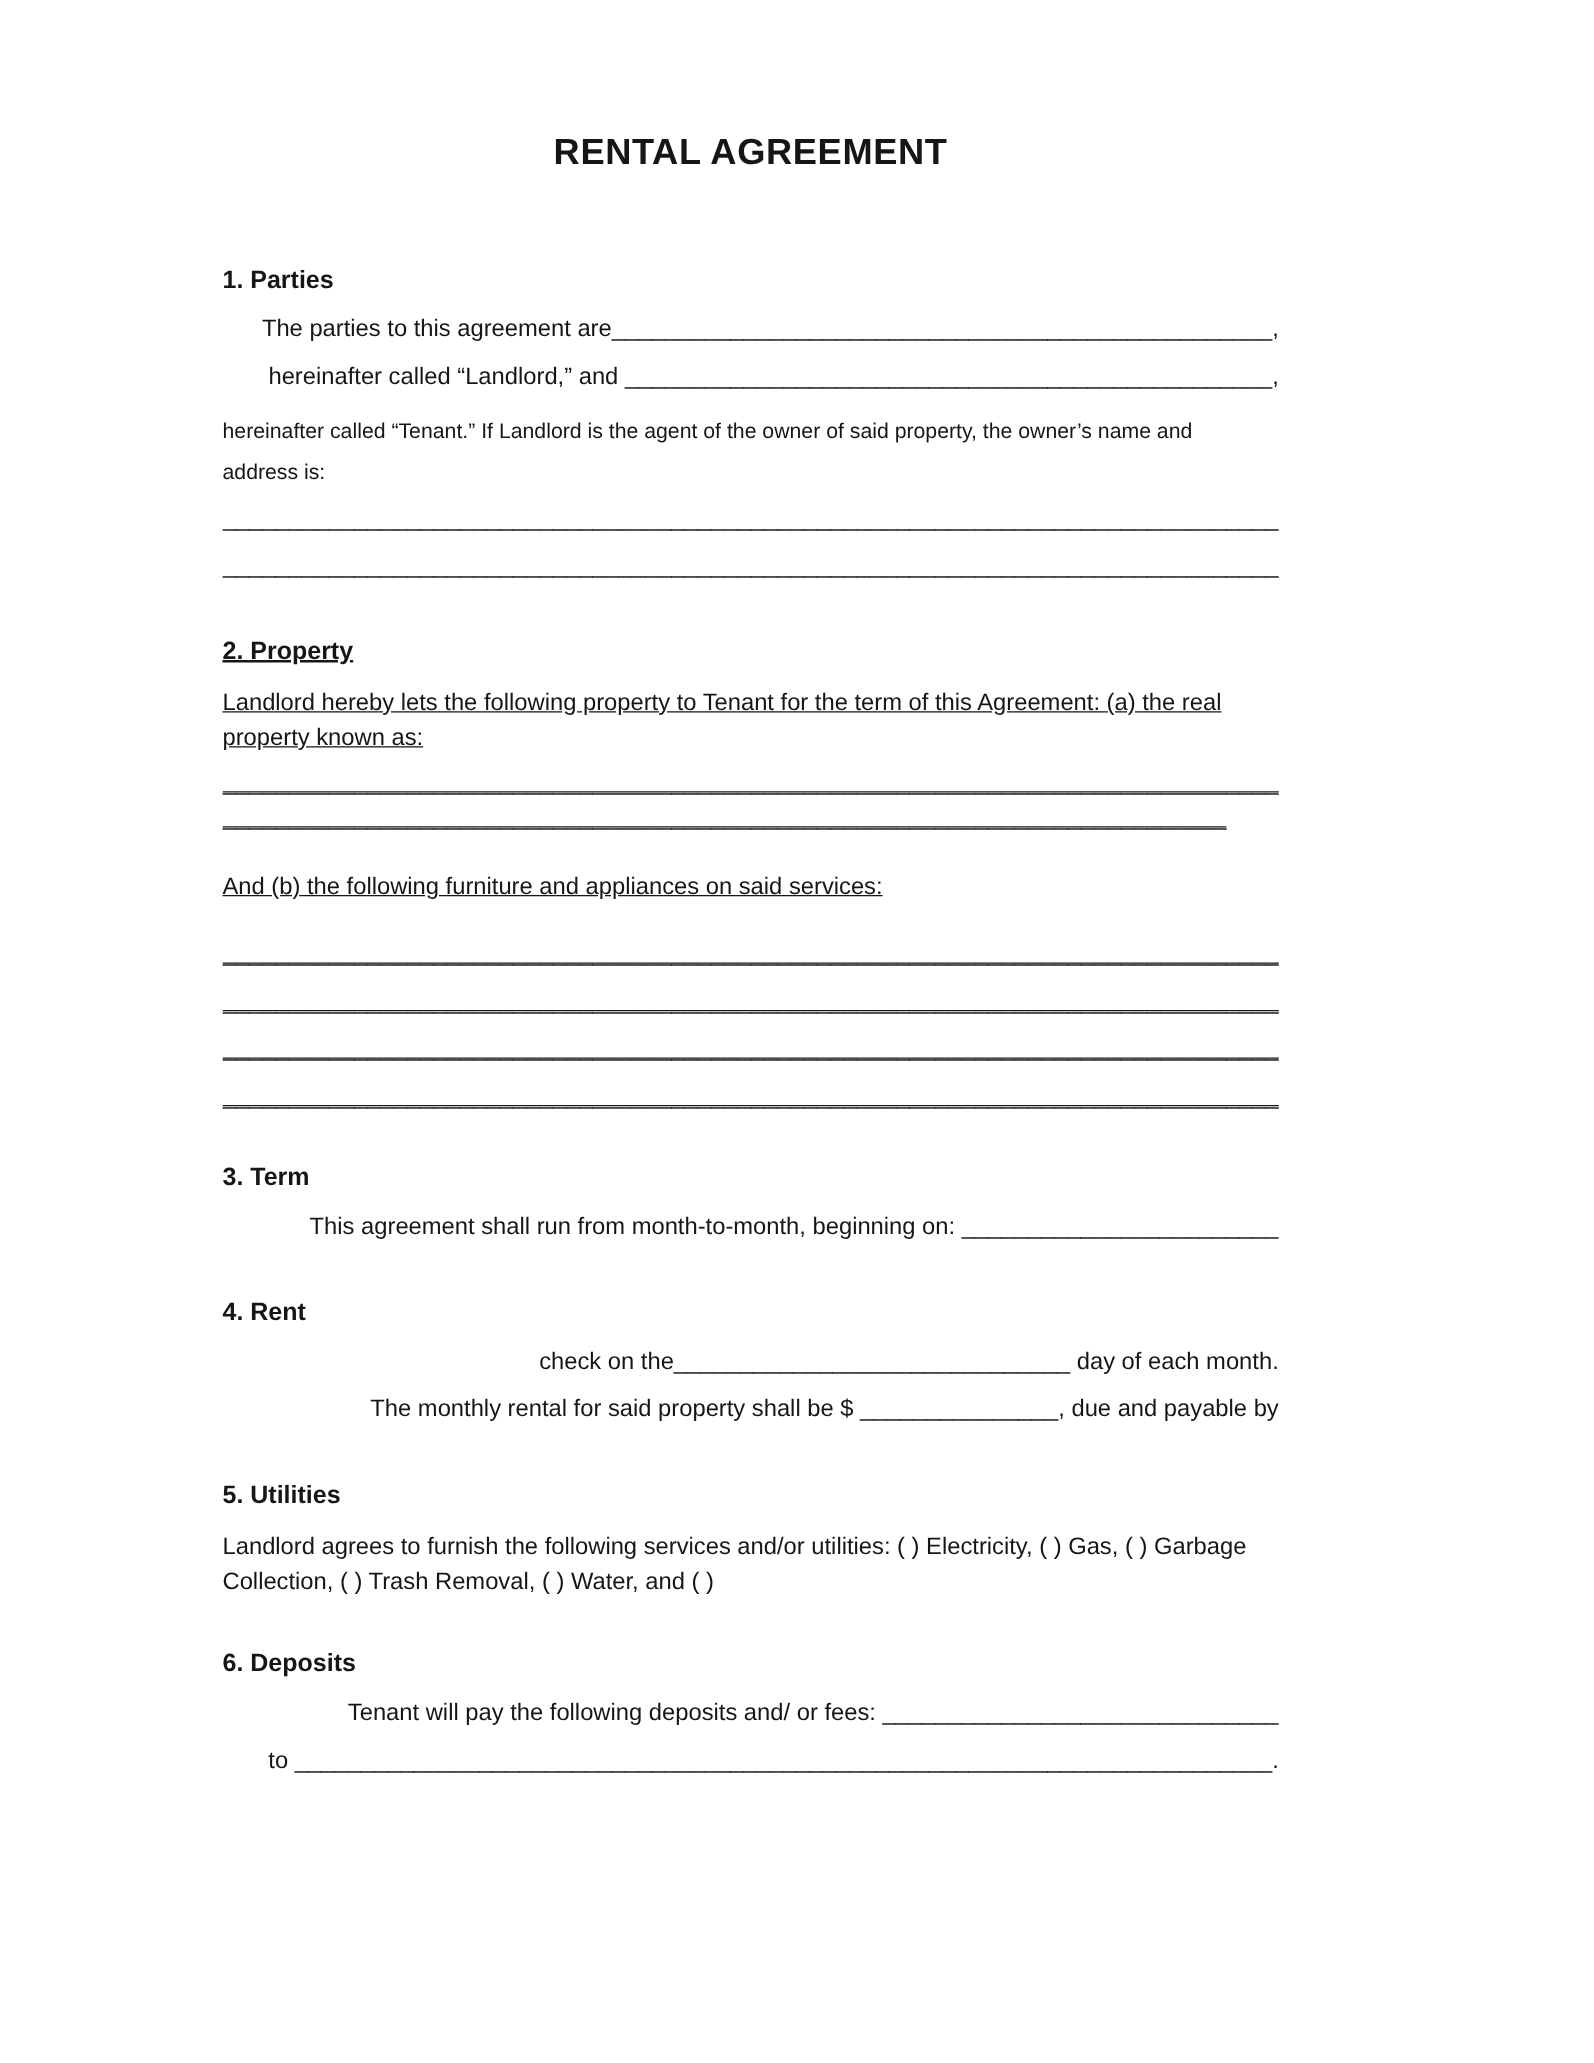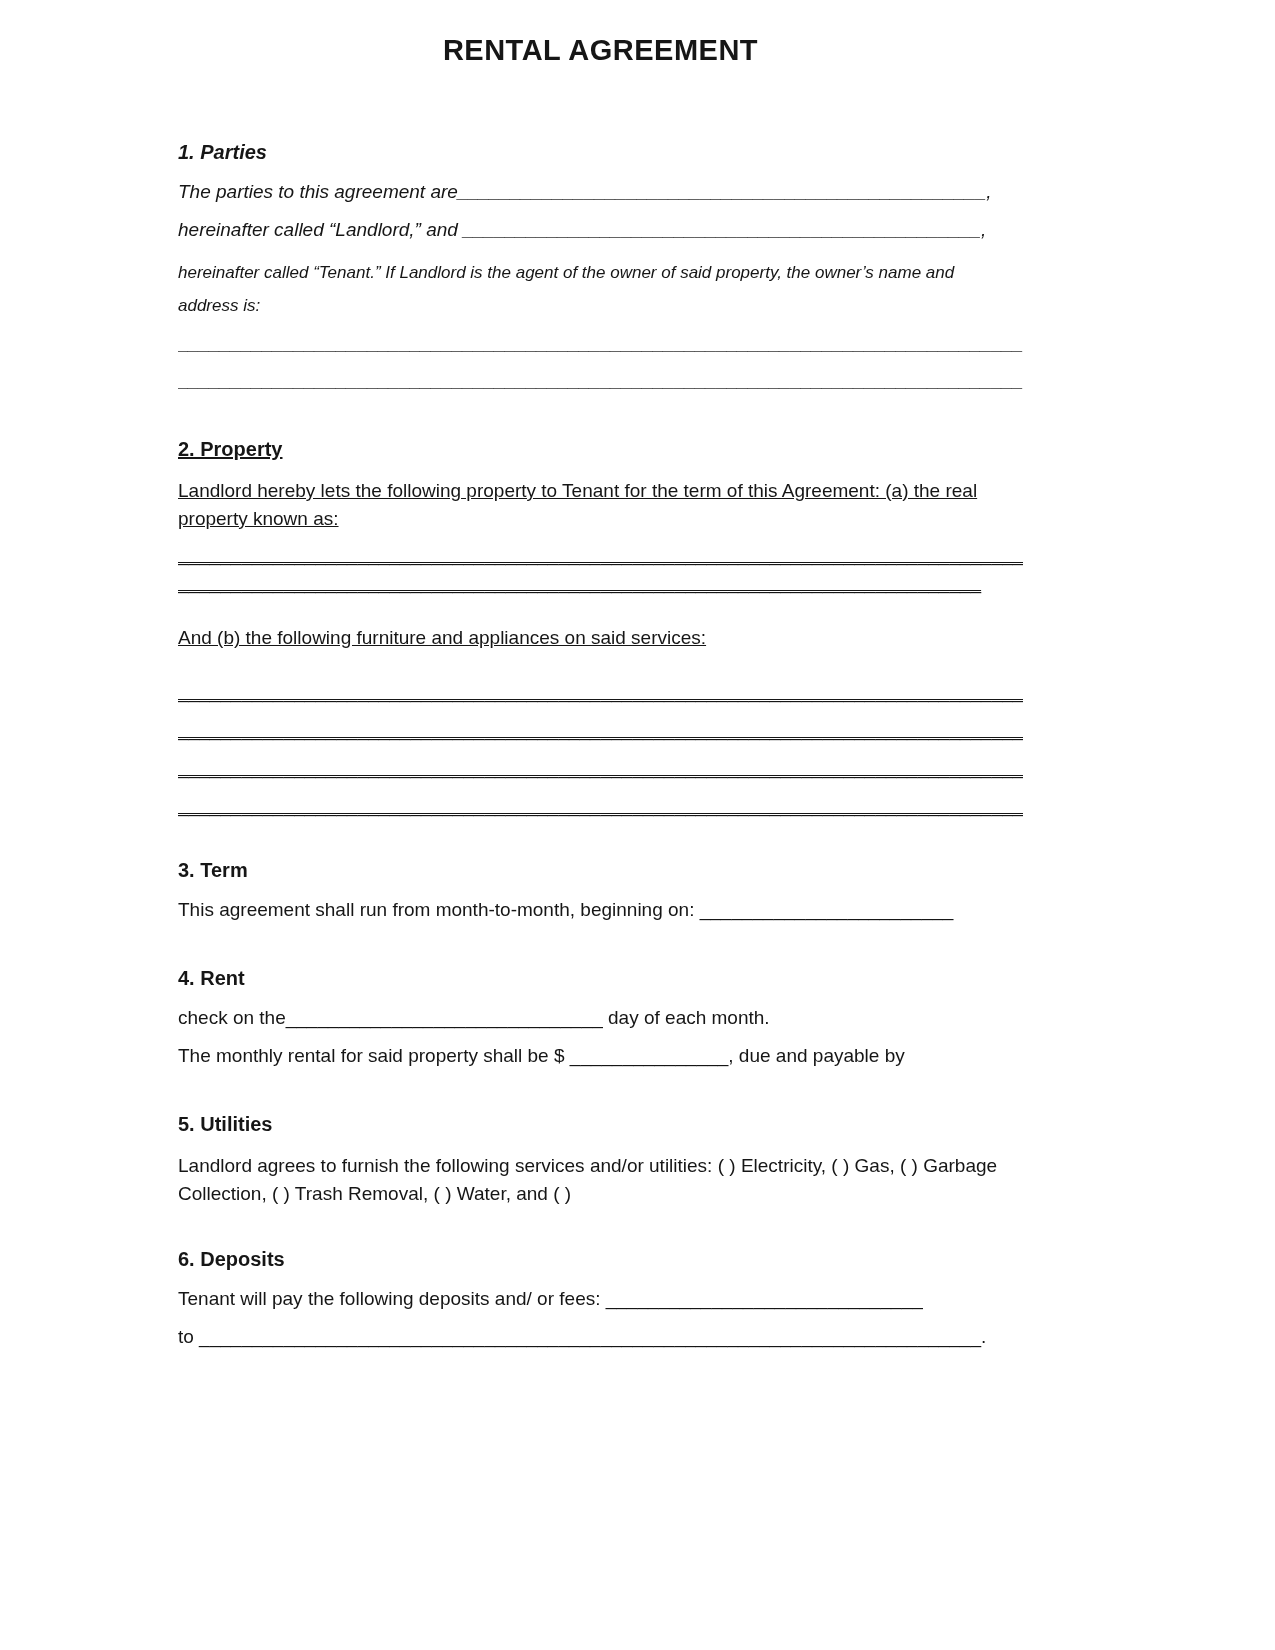--- a/index.html
+++ b/index.html
@@ -10,49 +10,50 @@
   body {
     width: 1275px;
     height: 1650px;
     font-family: "Liberation Sans", sans-serif;
     color: #161616;
     overflow: hidden;
   }
   .page {
     width: 845px;
     margin-left: 178px;
-    padding-top: 34px;
+    padding-top: 106px;
   }
   .doc-title {
     text-align: center;
     font-size: 29px;
     font-weight: bold;
     letter-spacing: 0.5px;
     margin: 0;
   }
   .sec { margin-top: 46px; }
-  .sec-parties   { margin-top: 74px; font-style: italic; }
+  .sec-parties   { margin-top: 74px; }
   .sec-property  { margin-top: 46px; text-decoration: underline; }
   .sec-term      { margin-top: 42px; }
   .sec-rent      { margin-top: 46px; }
   .sec-utilities { margin-top: 46px; }
   .sec-deposits  { margin-top: 40px; }
 
   .sec-heading {
     font-size: 20px;
     font-weight: bold;
     margin: 0 0 16px 0;
   }
   p {
     margin: 0;
     font-size: 19px;
     line-height: 23px;
   }
   .line {
     margin-bottom: 15px;
+    text-align: right;
   }
   .nw {
     white-space: nowrap;
     overflow: hidden;
   }
   .note {
     font-size: 17px;
     line-height: 33px;
     margin: 2px 16px 10px 0;
   }

